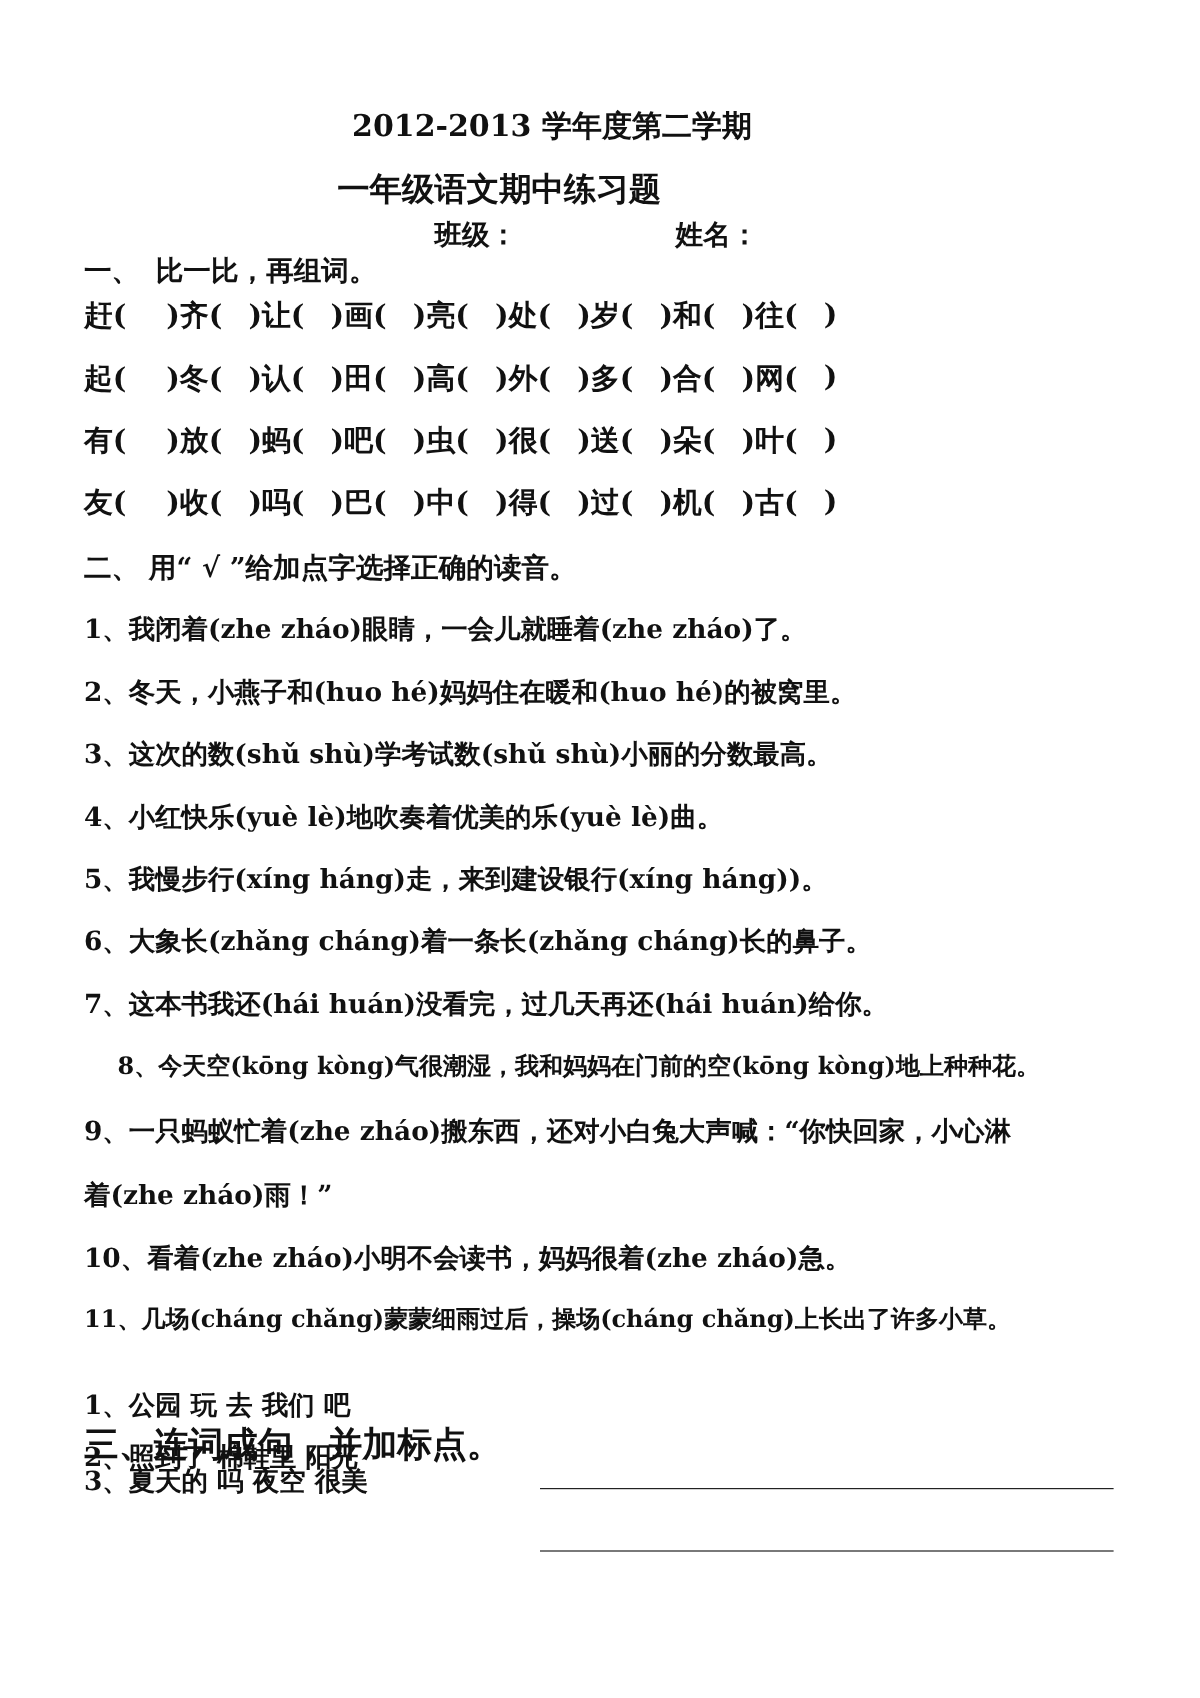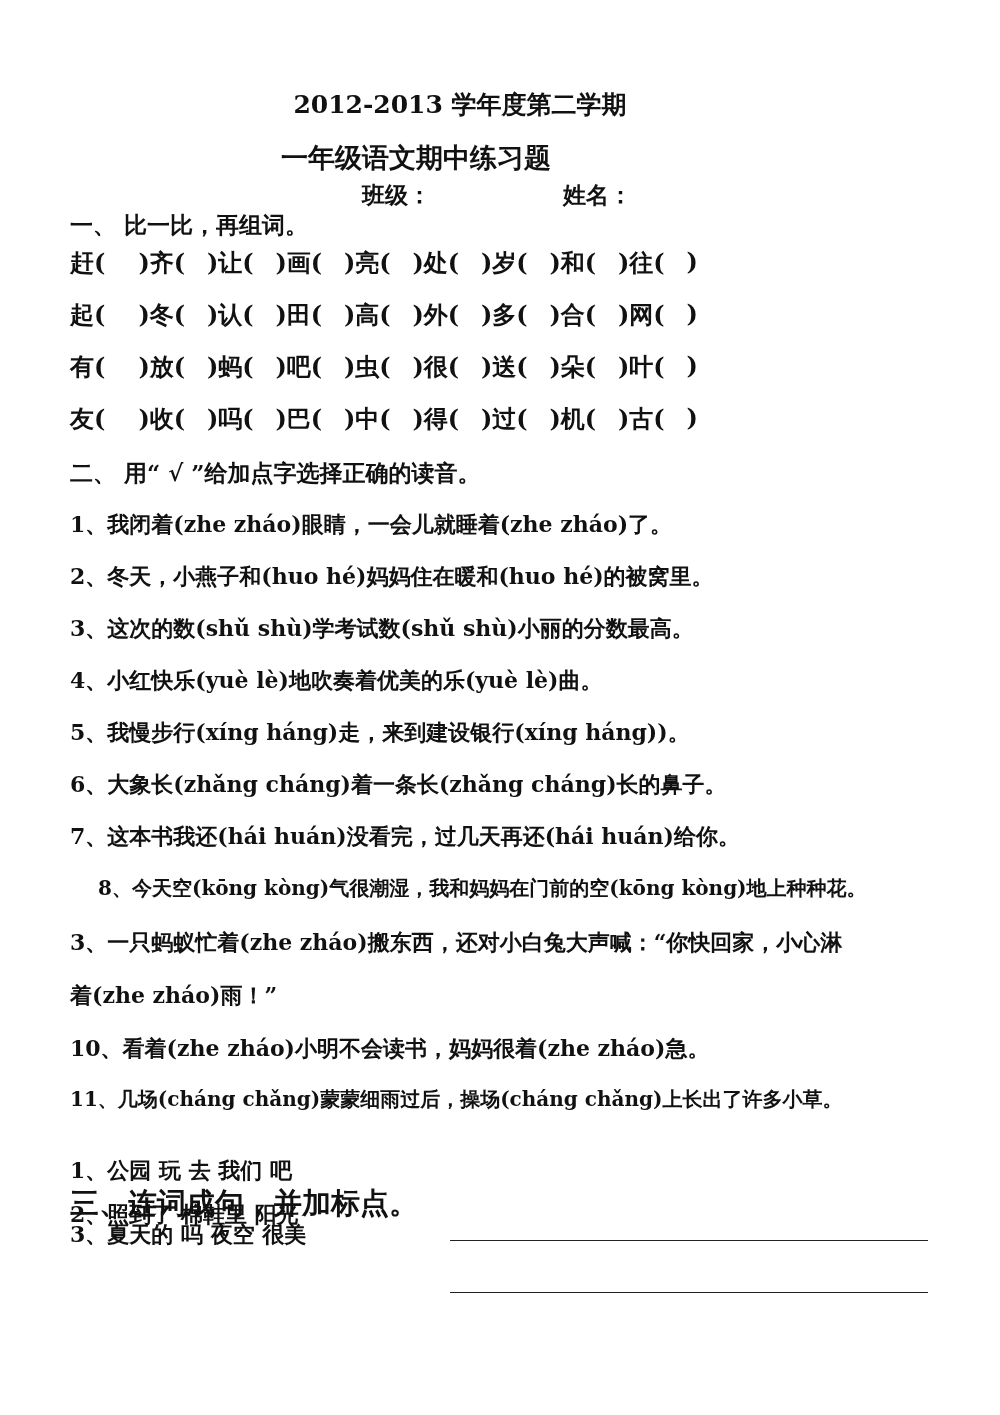--- a/index.html
+++ b/index.html
@@ -18,21 +18,21 @@
 </head>
 <body>
 
 <div>
 
   <div class="abs t1">2012-2013 学年度第二学期</div>
   <div class="abs t2">一年级语文期中练习题</div>
   <div class="abs meta" style="left:362px;">班级：</div>
   <div class="abs meta" style="left:563px;">姓名：</div>
 
-  <div class="abs sec" style="left:70px; top:210px;">一、 比一比，再组词。</div>
+  <div class="abs sec" style="left:70px; top:210px;font-family:Liberation Mono, monospace;">一、 比一比，再组词。</div>
 
   <div class="abs grid-row" style="top:247px;">
     <span class="cell">赶(</span>
     <span class="cell">)齐(</span>
     <span class="cell">)让(</span>
     <span class="cell">)画(</span>
     <span class="cell">)亮(</span>
     <span class="cell">)处(</span>
     <span class="cell">)岁(</span>
     <span class="cell">)和(</span>
@@ -78,21 +78,21 @@
 
   <div class="abs sec" style="left:70px; top:458px;">二、 用“ √ ”给加点字选择正确的读音。</div>
   <div class="abs q" style="top:510px;">1、我闭着(zhe   zháo)眼睛，一会儿就睡着(zhe   zháo)了。</div>
   <div class="abs q" style="top:562px;">2、冬天，小燕子和(huo    hé)妈妈住在暖和(huo    hé)的被窝里。</div>
   <div class="abs q" style="top:614px;">3、这次的数(shǔ    shù)学考试数(shǔ    shù)小丽的分数最高。</div>
   <div class="abs q" style="top:666px;">4、小红快乐(yuè    lè)地吹奏着优美的乐(yuè    lè)曲。</div>
   <div class="abs q" style="top:718px;">5、我慢步行(xíng    háng)走，来到建设银行(xíng    háng))。</div>
   <div class="abs q" style="top:770px;">6、大象长(zhǎng    cháng)着一条长(zhǎng    cháng)长的鼻子。</div>
   <div class="abs q" style="top:822px;">7、这本书我还(hái    huán)没看完，过几天再还(hái    huán)给你。</div>
   <div class="abs q" style="top:875px; font-size:20px;margin-left:28px;">8、今天空(kōng      kòng)气很潮湿，我和妈妈在门前的空(kōng      kòng)地上种种花。</div>
-  <div class="abs q" style="top:928px;">3、一只蚂蚁忙着(zhe zháo)搬东西，还对小白兔大声喊：“你快回家，小心淋</div>
+  <div class="abs q" style="top:928px;">9、一只蚂蚁忙着(zhe zháo)搬东西，还对小白兔大声喊：“你快回家，小心淋</div>
   <div class="abs q" style="top:981px;">着(zhe zháo)雨！”</div>
   <div class="abs q" style="top:1034px;">10、看着(zhe  zháo)小明不会读书，妈妈很着(zhe  zháo)急。</div>
   <div class="abs q" style="top:1086px; font-size:20px;">11、几场(cháng      chǎng)蒙蒙细雨过后，操场(cháng      chǎng)上长出了许多小草。</div>
 
   <div class="abs sec" style="left:70px; top:1184px; font-size:29px;">三、连词成句，并加标点。</div>
   <div class="abs q" style="top:1156px;">1、公园   玩     去     我们     吧</div>
   <div class="abs q" style="top:1200px;">2、照到了    棉鞋里     阳光</div>
   <div class="ans-line" style="left:450px; width:478px; top:1240px;"></div>
   <div class="abs q" style="top:1220px;">3、夏天的    吗    夜空    很美</div>
   <div class="ans-line" style="left:450px; width:478px; top:1292px;"></div>

